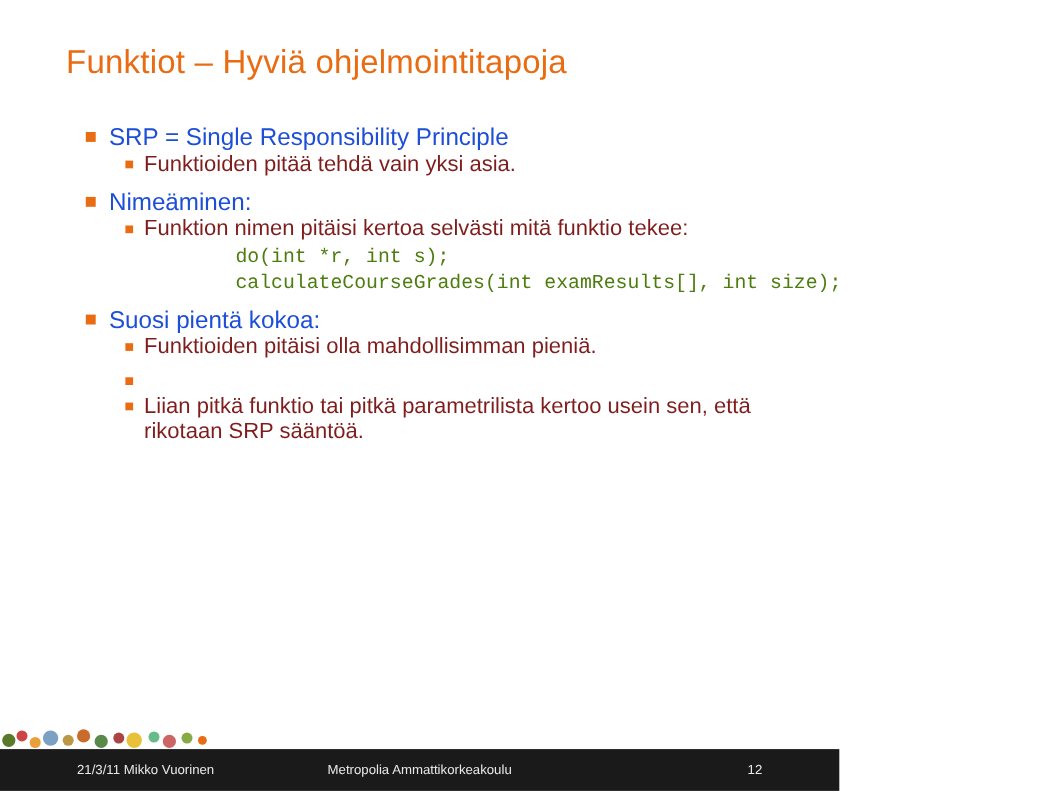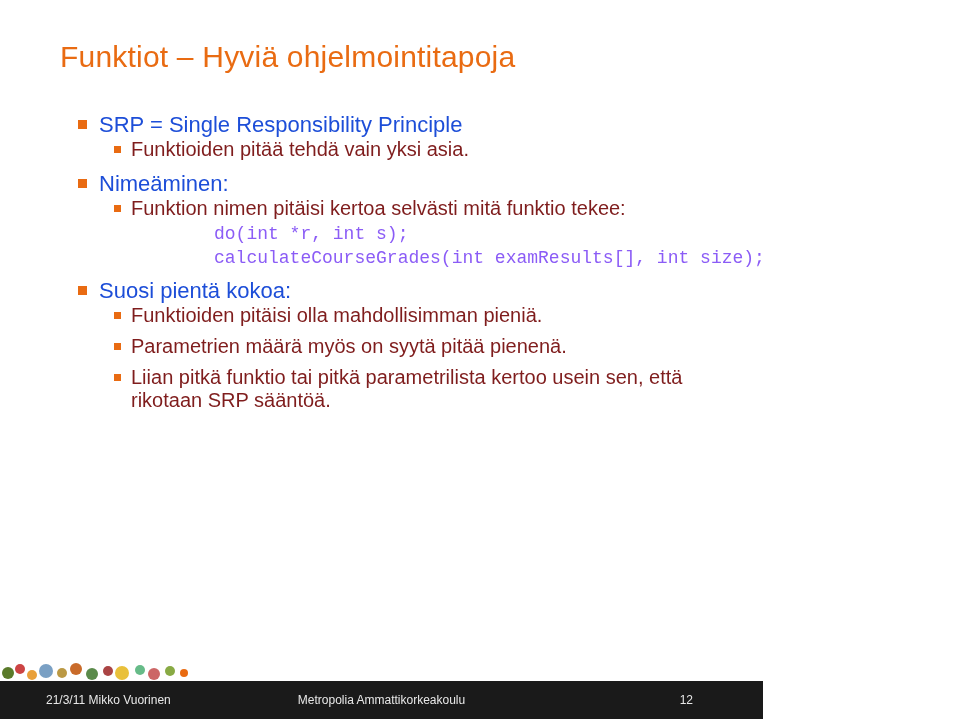--- a/index.html
+++ b/index.html
@@ -36,38 +36,38 @@
   .bullet-sq.small {
     width: 7px; height: 7px;
     vertical-align: 2px;
     margin-right: 10px;
   }
   .lvl1-text { font-size: 22px; color: #1d4ed8; }
   .lvl2-text { font-size: 20px; color: #7f1d1d; }
   .code {
     font-family: "Courier New", Courier, monospace;
     font-size: 18px;
-    color: #8b5cf6;
+    color: #4d7c0f;
     display: block;
     padding-left: 100px;
     margin-top: 4px;
     margin-bottom: 4px;
     white-space: pre;
   }
   .footer {
     position: absolute;
     left: 0; right: 0; bottom: 0;
     height: 38px;
     background: #1a1a1a;
     color: #e8e8e8;
     font-size: 12px;
     display: flex;
     align-items: center;
     justify-content: space-between;
-    padding: 0 70px 0 46px;
+    padding: 0 70px 0 70px;
   }
   .footer .center {
     position: absolute;
     left: 50%;
     transform: translateX(-50%);
   }
   .footer .right {
     margin-left: auto;
   }
   .decor {
@@ -132,21 +132,20 @@
       <ul class="lvl2">
         <li>
           <div class="li-row">
             <span class="bullet-sq small"></span>
             <span class="lvl2-text">Funktioiden pitäisi olla mahdollisimman pieniä.</span>
           </div>
         </li>
         <li>
           <div class="li-row">
             <span class="bullet-sq small"></span>
-            <span class="lvl2-text">Parametrien määrä myös on syytä pitää pienenä.</span>
           </div>
         </li>
         <li>
           <div class="li-row">
             <span class="bullet-sq small"></span>
             <span class="lvl2-text">Liian pitkä funktio tai pitkä parametrilista kertoo usein sen, että rikotaan SRP sääntöä.</span>
           </div>
         </li>
       </ul>
     </li>

